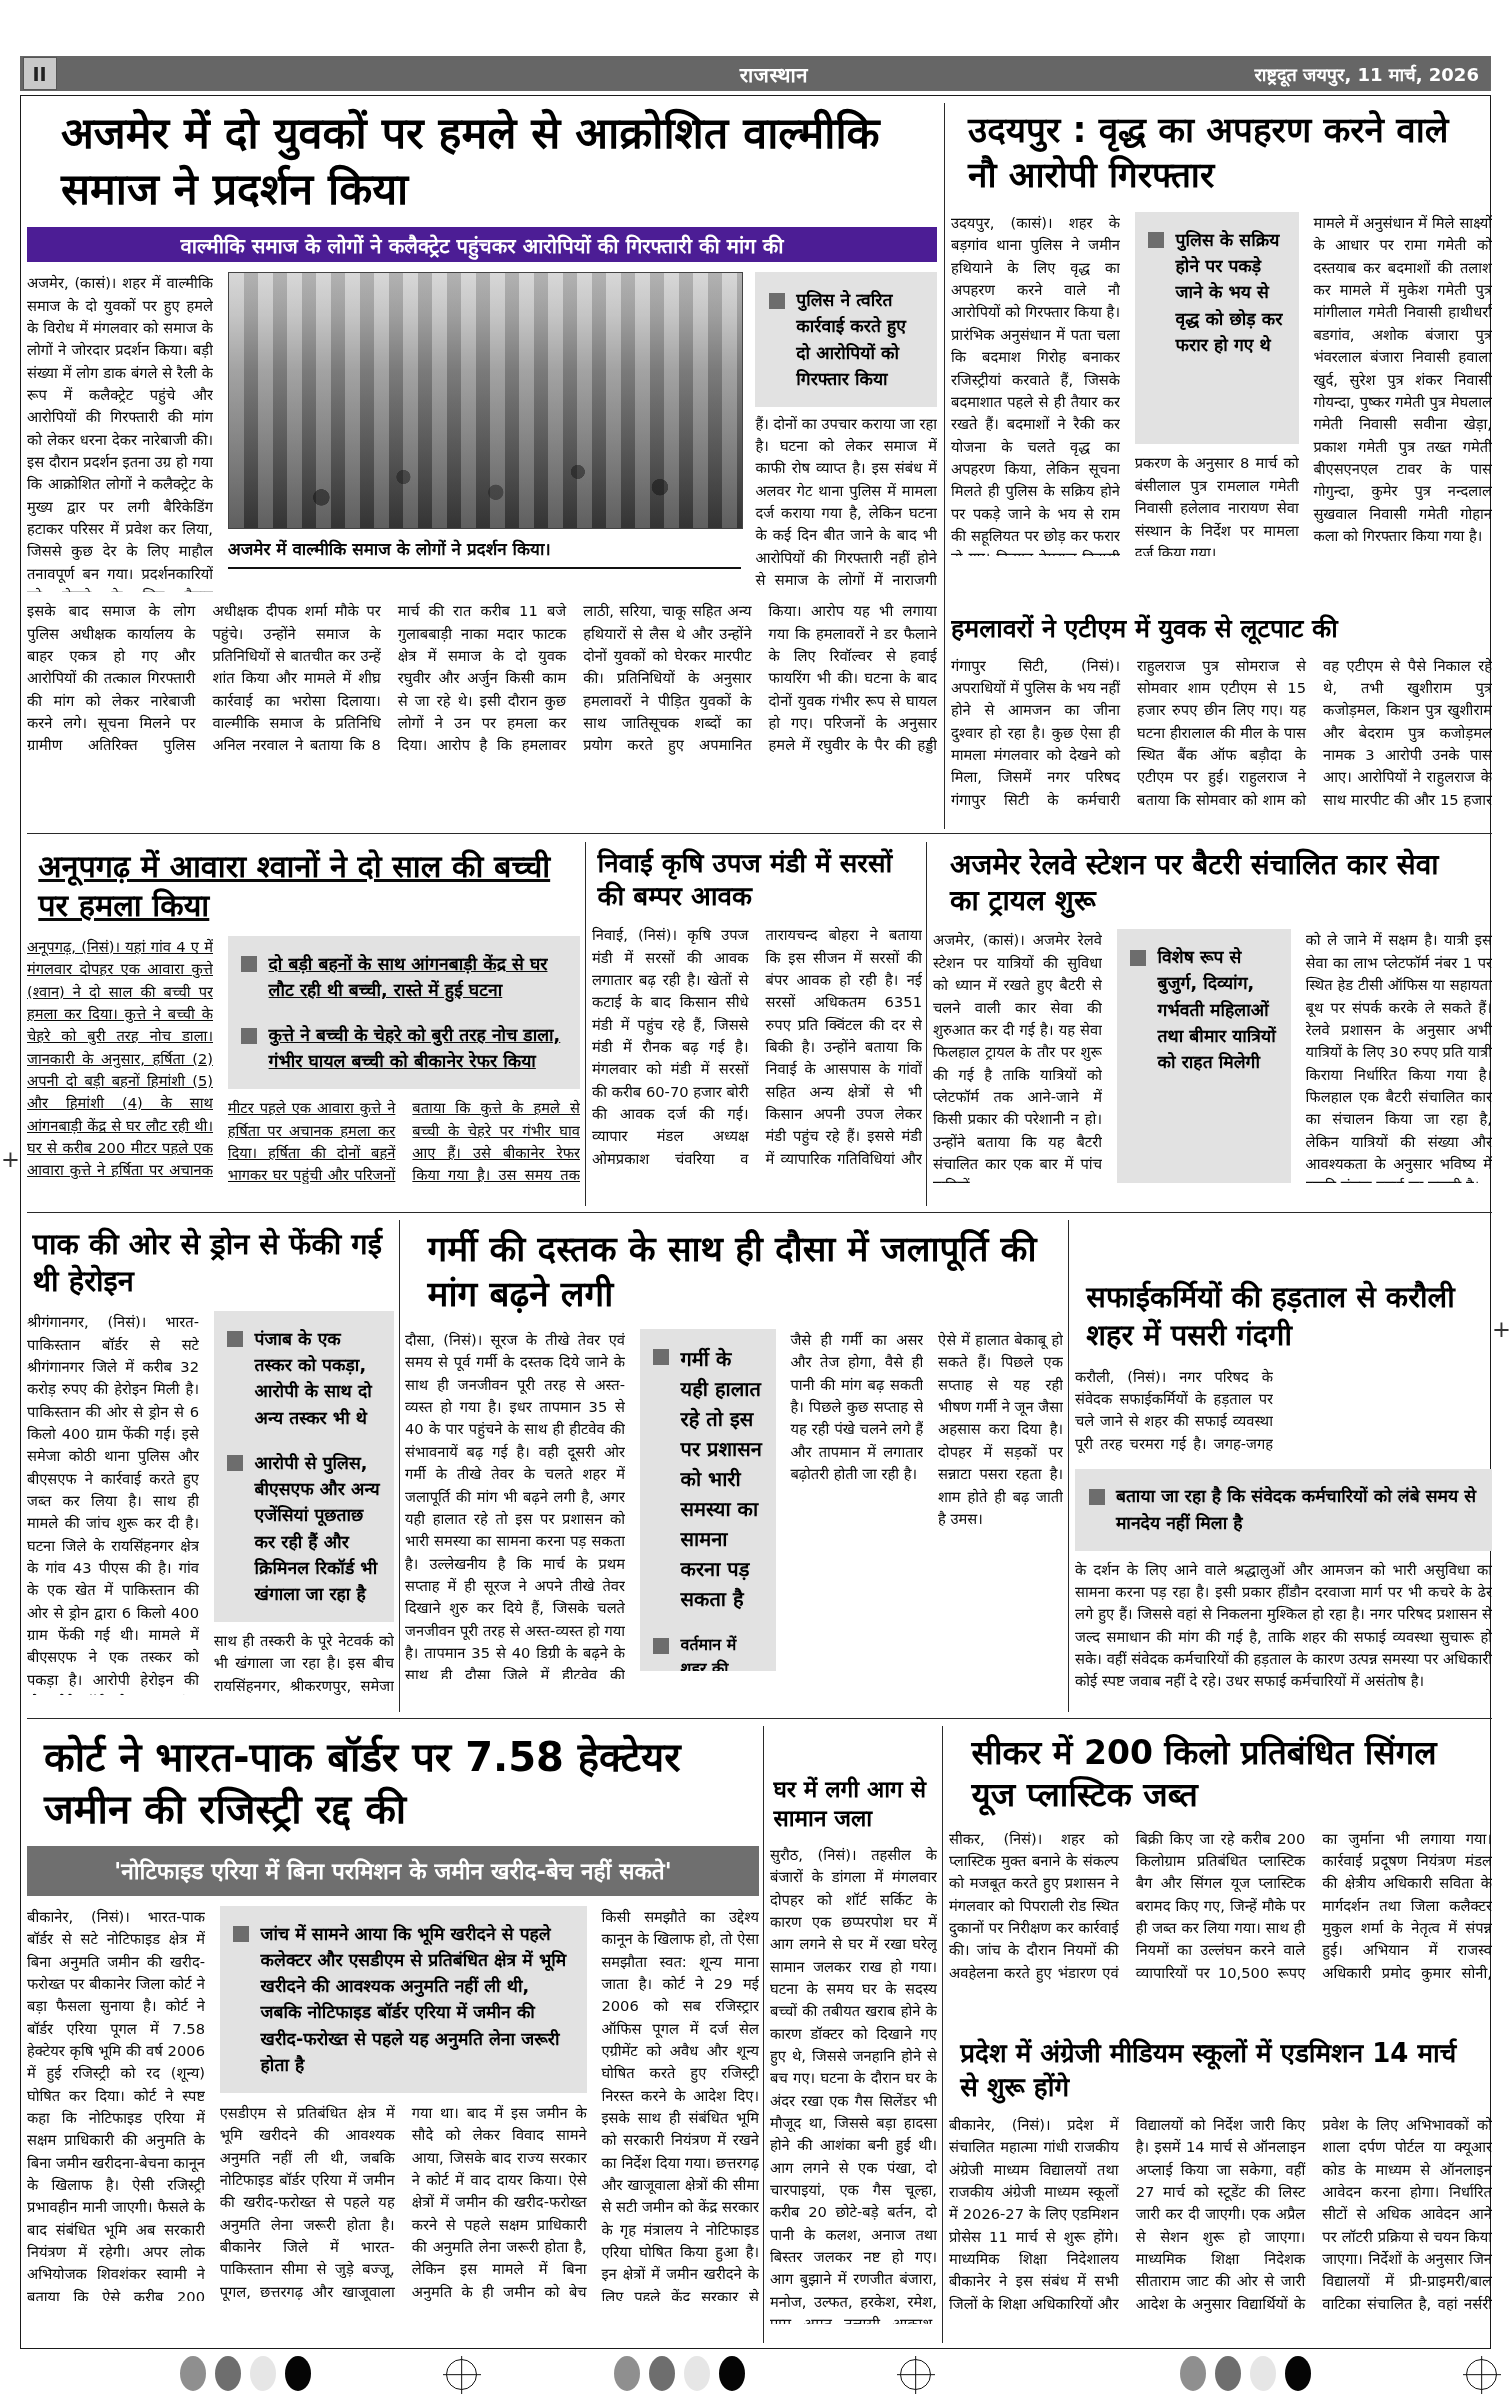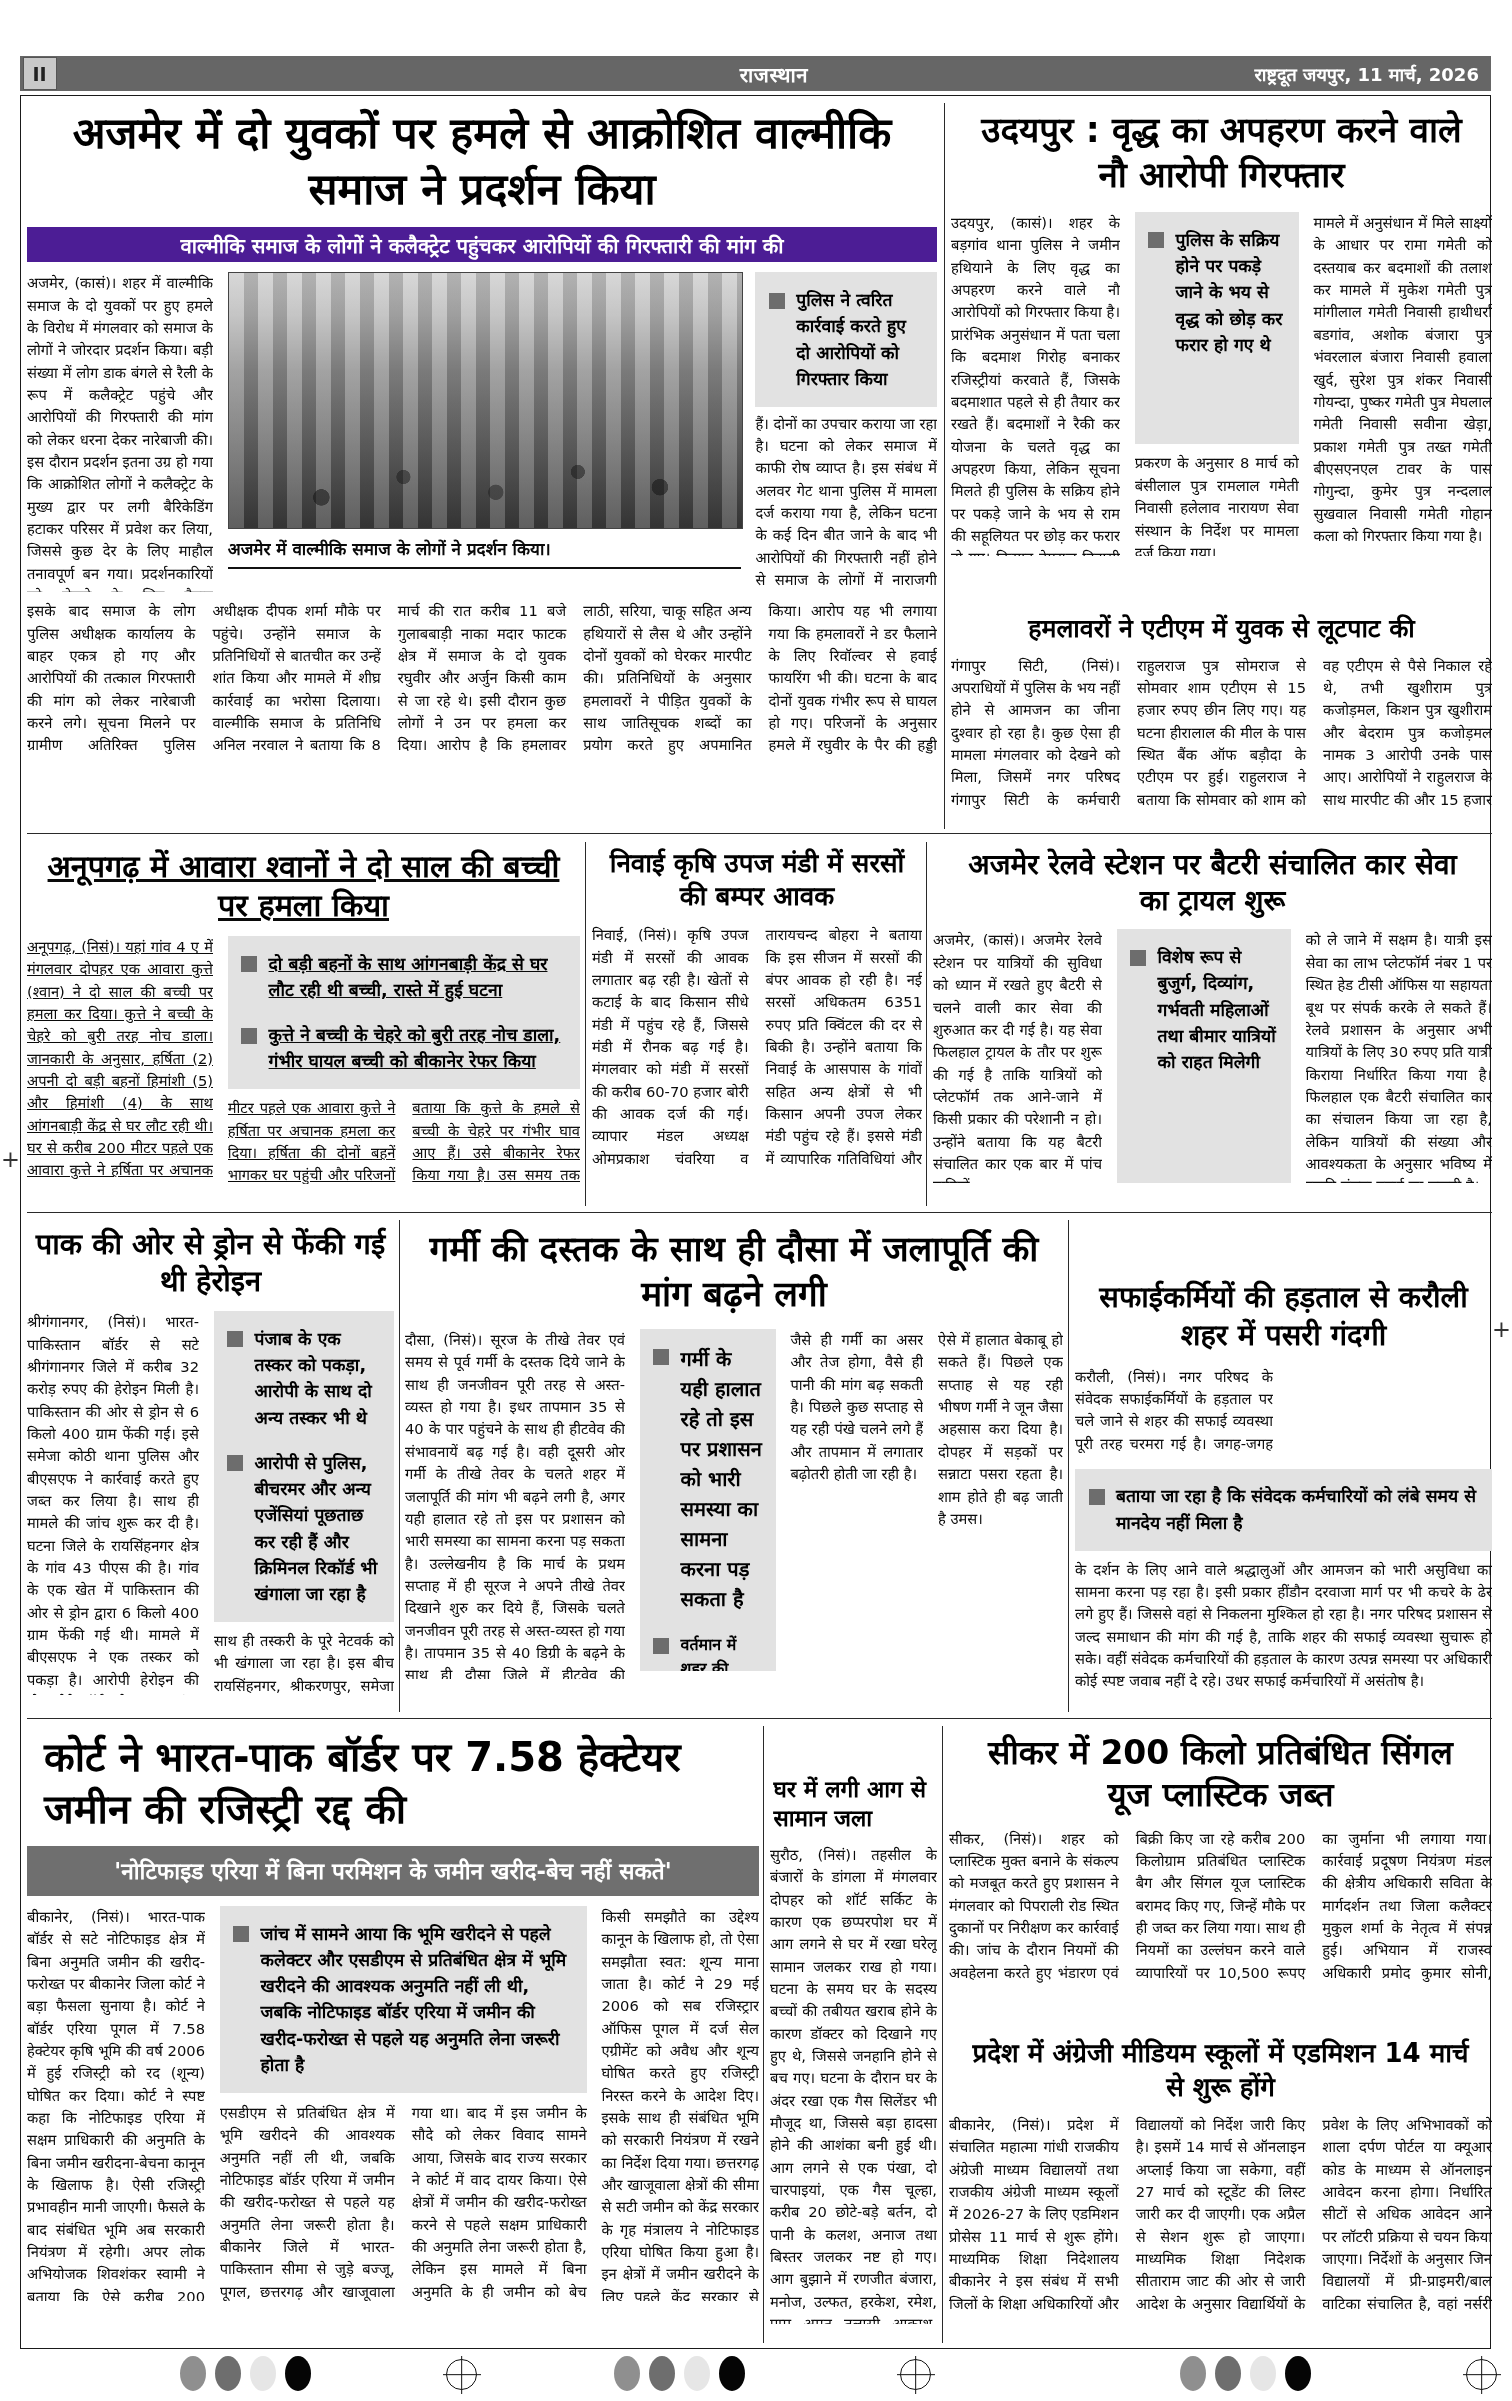--- a/index.html
+++ b/index.html
@@ -8,21 +8,21 @@
   .frame{position:absolute;left:20.3px;top:95px;width:1469px;height:2252px;border:1.1px solid #1a1a1a;pointer-events:none;}
   
   .masthead{position:absolute;left:20.3px;top:56px;width:1471px;height:35px;background:#666666;color:#fff;
             display:flex;align-items:center;}
   .pageno{width:32px;height:30.5px;margin:2.3px 0 2.3px 2.3px;background:#c9c9c9;color:#222;font-weight:bold;
           display:flex;align-items:center;justify-content:center;font-size:19px;border:1.1px solid #555;}
   .mast-center{flex:1;text-align:center;font-size:20.3px;font-weight:bold;letter-spacing:0.6px;}
   .mast-right{position:absolute;right:12.4px;top:0;height:35px;display:flex;align-items:center;font-size:18px;font-weight:bold;}
   
   .article{position:absolute;overflow:hidden;}
-  .headline{font-weight:bold;text-align:center;line-height:1.3;color:#000;}
+  .headline{font-weight:bold;line-height:1.3;color:#000;}
   .band{background:#4c1d95;color:#ffffff;font-weight:bold;text-align:center;
         display:flex;align-items:center;justify-content:center;}
   .body-text{font-size:14.7px;line-height:1.52;text-align:justify;color:#0b0b0b;overflow:hidden;}
   .cols-2{columns:2;column-gap:17px;}
   .cols-3{columns:3;column-gap:17px;}
   .cols-5{columns:5;column-gap:17px;}
   .flexrow{display:flex;gap:14.7px;}
   .quote-box{background:#e2e2e2;padding:14.7px 13.6px;display:flex;flex-direction:column;gap:19px;overflow:hidden;}
   .quote-item{display:flex;gap:11.3px;font-weight:bold;font-size:17.5px;line-height:1.5;color:#000;text-align:left;}
   .bullet-sq{width:16px;height:16px;background:#6d6d6d;flex:none;margin-top:5.6px;}
@@ -162,21 +162,21 @@
     <div class="flexrow" style="margin-top:10.2px;height:384px;">
       <div class="body-text" style="width:172px;">श्रीगंगानगर, (निसं)। भारत-पाकिस्तान बॉर्डर से सटे श्रीगंगानगर जिले में करीब 32 करोड़ रुपए की हेरोइन मिली है। पाकिस्तान की ओर से ड्रोन से 6 किलो 400 ग्राम फेंकी गई। इसे समेजा कोठी थाना पुलिस और बीएसएफ ने कार्रवाई करते हुए जब्त कर लिया है। साथ ही मामले की जांच शुरू कर दी है। घटना जिले के रायसिंहनगर क्षेत्र के गांव 43 पीएस की है। गांव के एक खेत में पाकिस्तान की ओर से ड्रोन द्वारा 6 किलो 400 ग्राम फेंकी गई थी। मामले में बीएसएफ ने एक तस्कर को पकड़ा है। आरोपी हेरोइन की खेप लेने बॉर्डर के पास पहुंचा था, जिसे भारतीय जवानों ने पकड़ लिया। तस्कर पंजाब के फाजिल्का जिले का रहने वाला है। आरोपी से पुलिस, बीएसएफ और अन्य एजेंसियां गहन पूछताछ कर रही हैं और उसका क्रिमिनल रिकॉर्ड भी खंगाला जा रहा है। पुलिस जांच में जुटी है कि तस्कर</div>
       <div style="flex:1;display:flex;flex-direction:column;gap:8px;">
         <div class="quote-box">
           <div class="quote-item">
             <span class="bullet-sq"></span>
             <span>पंजाब के एक तस्कर को पकड़ा, आरोपी के साथ दो अन्य तस्कर भी थे</span>
           </div>
           <div class="quote-item">
             <span class="bullet-sq"></span>
-            <span>आरोपी से पुलिस, बीचरमर और अन्य एजेंसियां पूछताछ कर रही हैं और क्रिमिनल रिकॉर्ड भी खंगाला जा रहा है</span>
+            <span>आरोपी से पुलिस, बीएसएफ और अन्य एजेंसियां पूछताछ कर रही हैं और क्रिमिनल रिकॉर्ड भी खंगाला जा रहा है</span>
           </div>
         </div>
         <div class="body-text" style="flex:1;">साथ ही तस्करी के पूरे नेटवर्क को भी खंगाला जा रहा है। इस बीच रायसिंहनगर, श्रीकरणपुर, समेजा कोठी समेत आस-पास के थाना क्षेत्रों में नाकाबंदी कर दी गई है। अंतरराष्ट्रीय सीमा से सटे खेतों में सर्च ऑपरेशन जारी है। जांच में सामने आया कि आरोपी के साथ दो अन्य तस्कर भी थे, क्या उसके अन्य साथी भी मौके पर थे। तलाश की जा रही है।</div>
       </div>
     </div>
   </div>
 
   <div class="vline" style="left:399px;top:1220px;height:492px;"></div>
 
   <div class="article" style="left:405px;top:1220px;width:658px;height:492px;">

